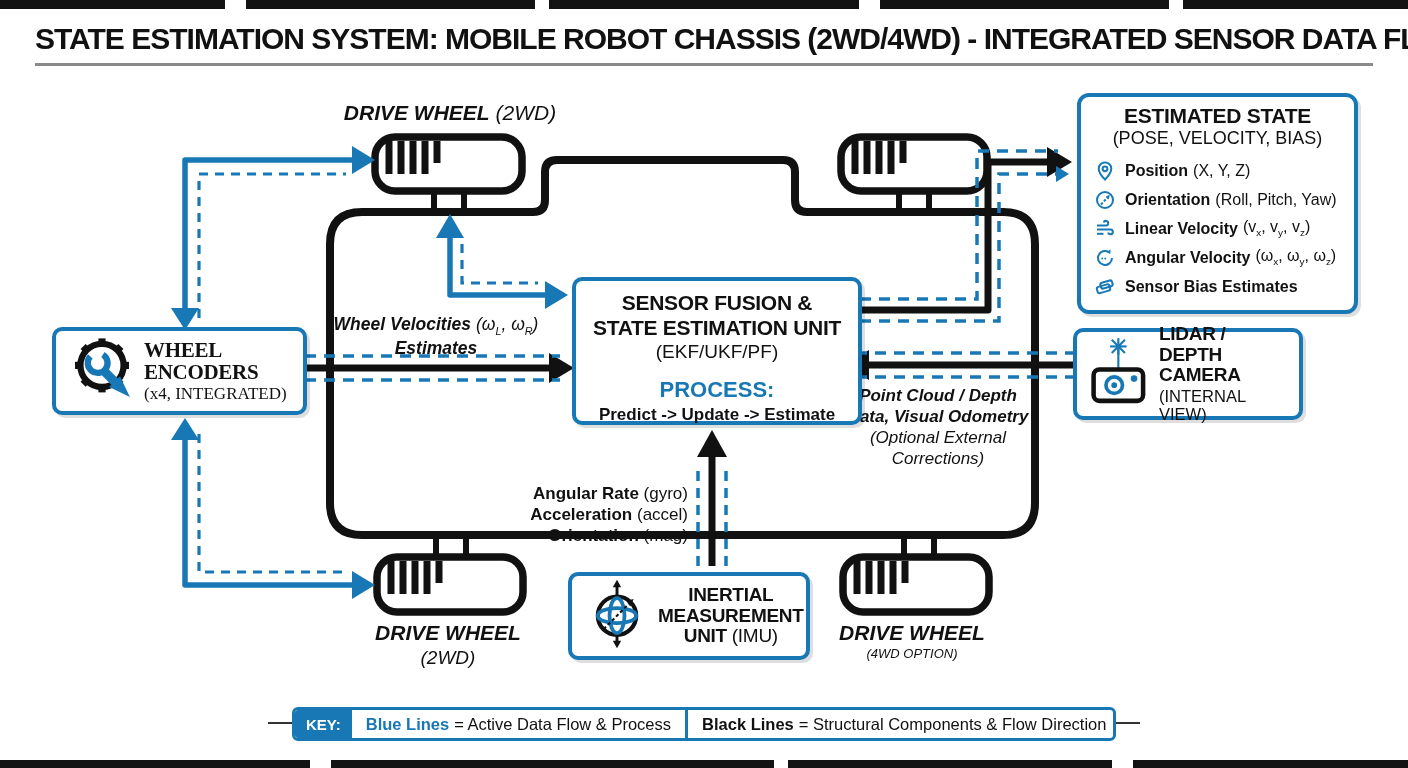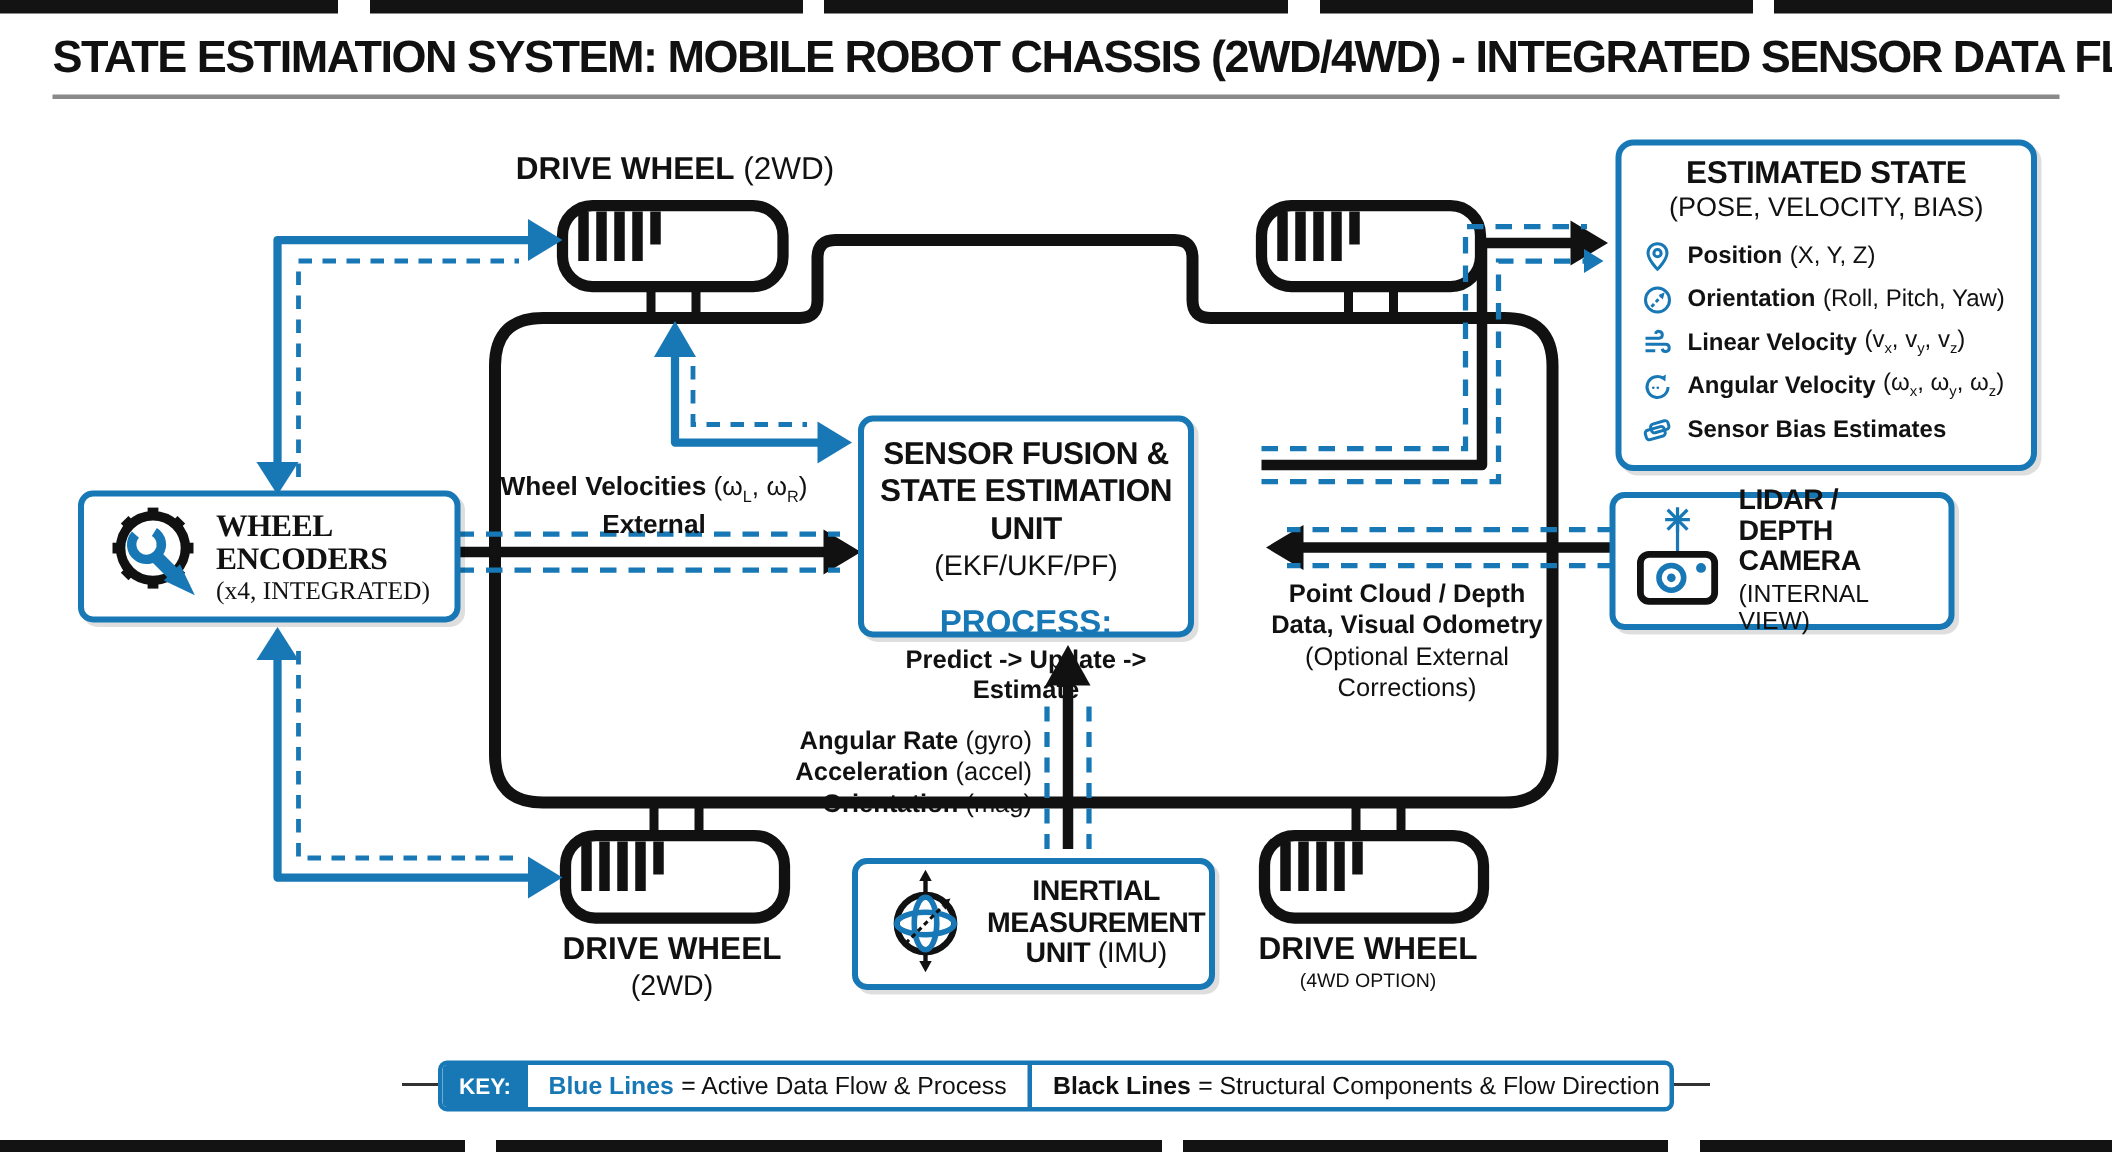--- a/index.html
+++ b/index.html
@@ -15,21 +15,21 @@
 
   .title{ position:absolute; left:35px; top:22px; width:1345px;
           font-size:30px; font-weight:800; letter-spacing:-1px; white-space:nowrap; }
   .rule{ position:absolute; left:35px; top:63px; width:1338px; height:3px; background:#8a8a8a; }
 
   svg.diagram{ position:absolute; left:0; top:0; }
 
   .lbl{ position:absolute; line-height:1.24; font-size:17px; }
   .lbl b{ font-weight:700; }
   .lbl .paren{ font-weight:400; }
-  .c{ text-align:center; } .r{ text-align:right;margin-top:28px; }
+  .c{ text-align:center;font-style:italic; } .r{ text-align:right;margin-top:28px; }
 
   .bluebox{ position:absolute; box-sizing:border-box; background:#ffffff;
             border:4px solid var(--blue); border-radius:10px;
             box-shadow:3px 3px 0 rgba(0,0,0,0.13); }
   .flexrow{ display:flex; align-items:center; }
 
   
   .enc-text{ line-height:1.05; }
   .enc-title{ font-size:21px; font-weight:700; letter-spacing:-0.3px; }
   .enc-sub{ font-size:17px; margin-top:2px; }
@@ -189,21 +189,21 @@
     </g>
   </svg>
 
   <div class="lbl c" style="left:330px; top:100px; width:240px; font-size:21px;">
     <b>DRIVE WHEEL</b> <span class="paren">(2WD)</span>
   </div>
 
   <div class="lbl c" style="left:316px; top:314px; width:240px; font-size:17.5px; font-weight:700;">
     <div><span>Wheel Velocities</span>
       <span class="paren">(ω<sub>L</sub>, ω<sub>R</sub>)</span></div>
-    <div>External</div>
+    <div>Estimates</div>
   </div>
 
   <div class="lbl r" style="left:470px; top:455px; width:218px; font-size:17px;">
     <div><b>Angular Rate</b> <span class="paren">(gyro)</span></div>
     <div><b>Acceleration</b> <span class="paren">(accel)</span></div>
     <div><b>Orientation</b> <span class="paren">(mag)</span></div>
   </div>
 
   <div class="lbl c" style="left:845px; top:385px; width:186px; font-size:17px;">
     <div><b>Point Cloud / Depth</b></div>
@@ -241,21 +241,21 @@
         <polygon points="48,60 60,48 71,71" fill="#1878b6"></polygon>
       </svg>
     </span>
     <div class="enc-text">
       <div class="enc-title">WHEEL</div>
       <div class="enc-title">ENCODERS</div>
       <div class="enc-sub">(x4, INTEGRATED)</div>
     </div>
   </div>
 
-  <div class="bluebox" style="left:572px; top:277px; width:224px; height:148px;">
+  <div class="bluebox" style="left:572px; top:277px; width:290px; height:148px;">
     <div class="fusion-inner">
       <div class="fusion-title">SENSOR FUSION &amp;</div>
       <div class="fusion-title">STATE ESTIMATION UNIT</div>
       <div class="fusion-sub">(EKF/UKF/PF)</div>
       <div class="fusion-process">PROCESS:</div>
       <div class="fusion-steps">Predict -&gt; Update -&gt; Estimate</div>
     </div>
   </div>
 
   <div class="bluebox" style="left:1077px; top:93px; width:281px; height:221px; border-radius:12px;">

